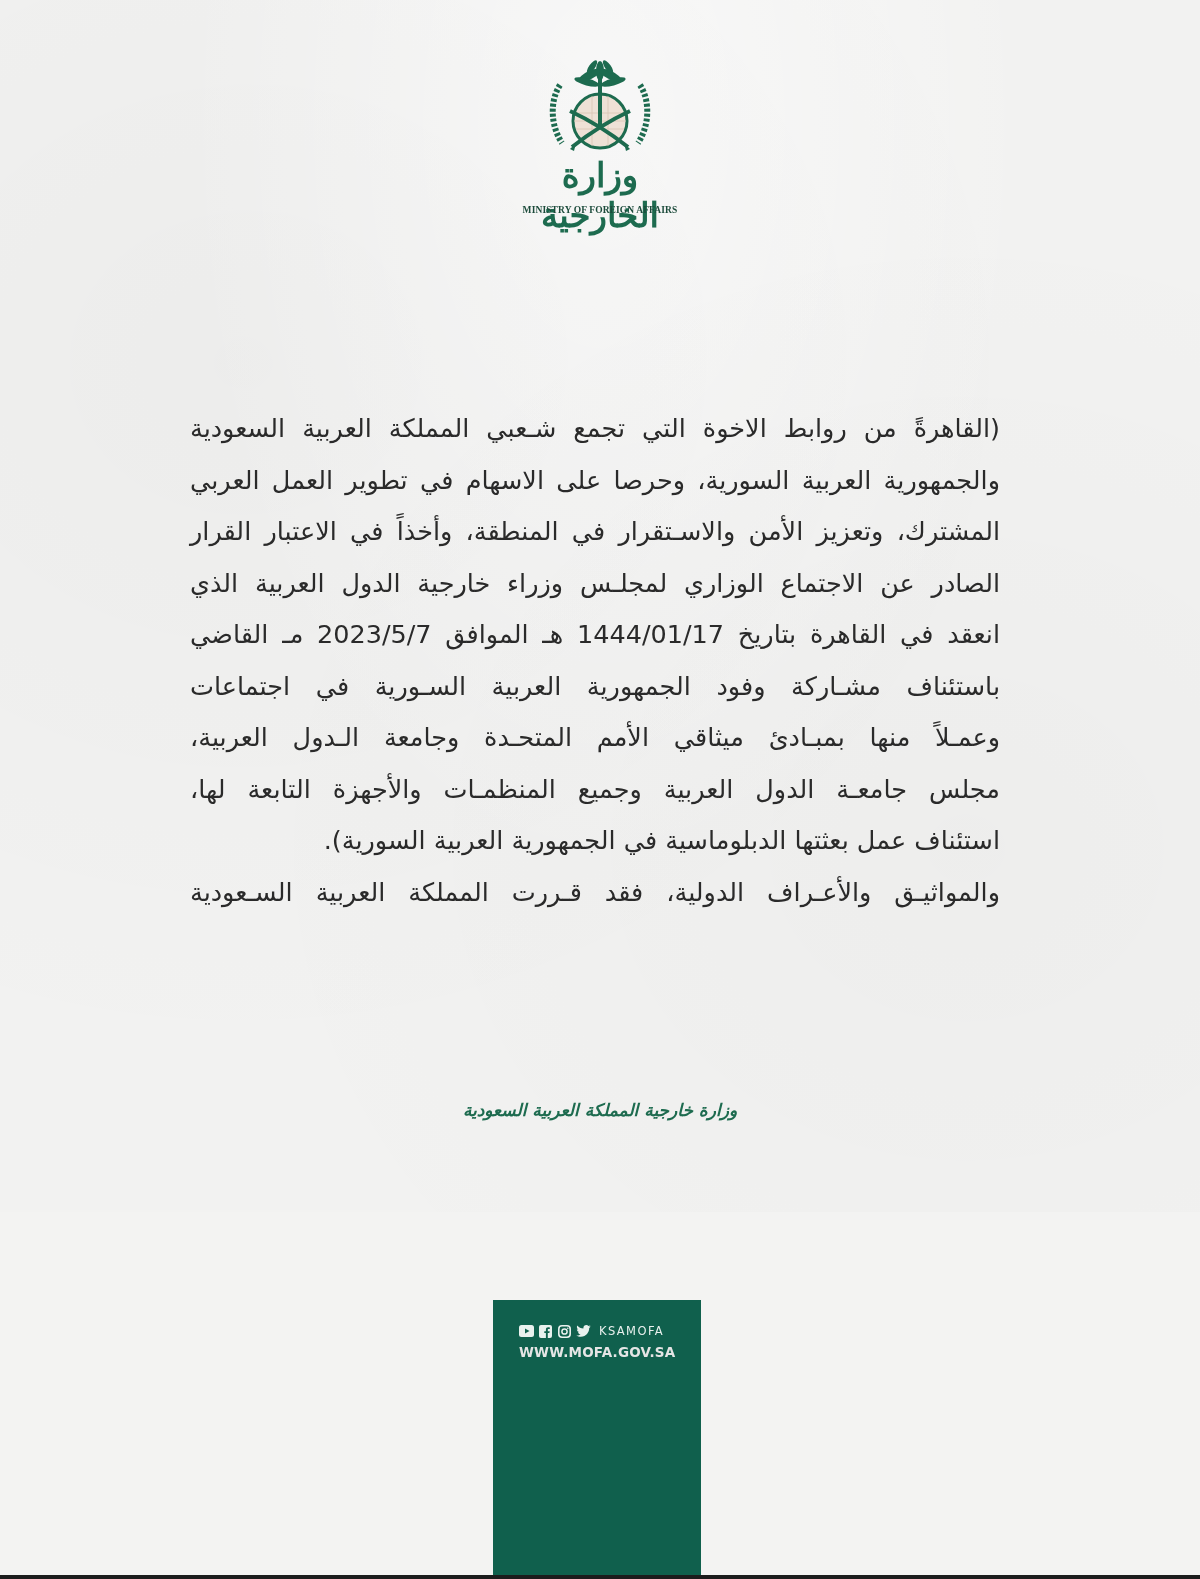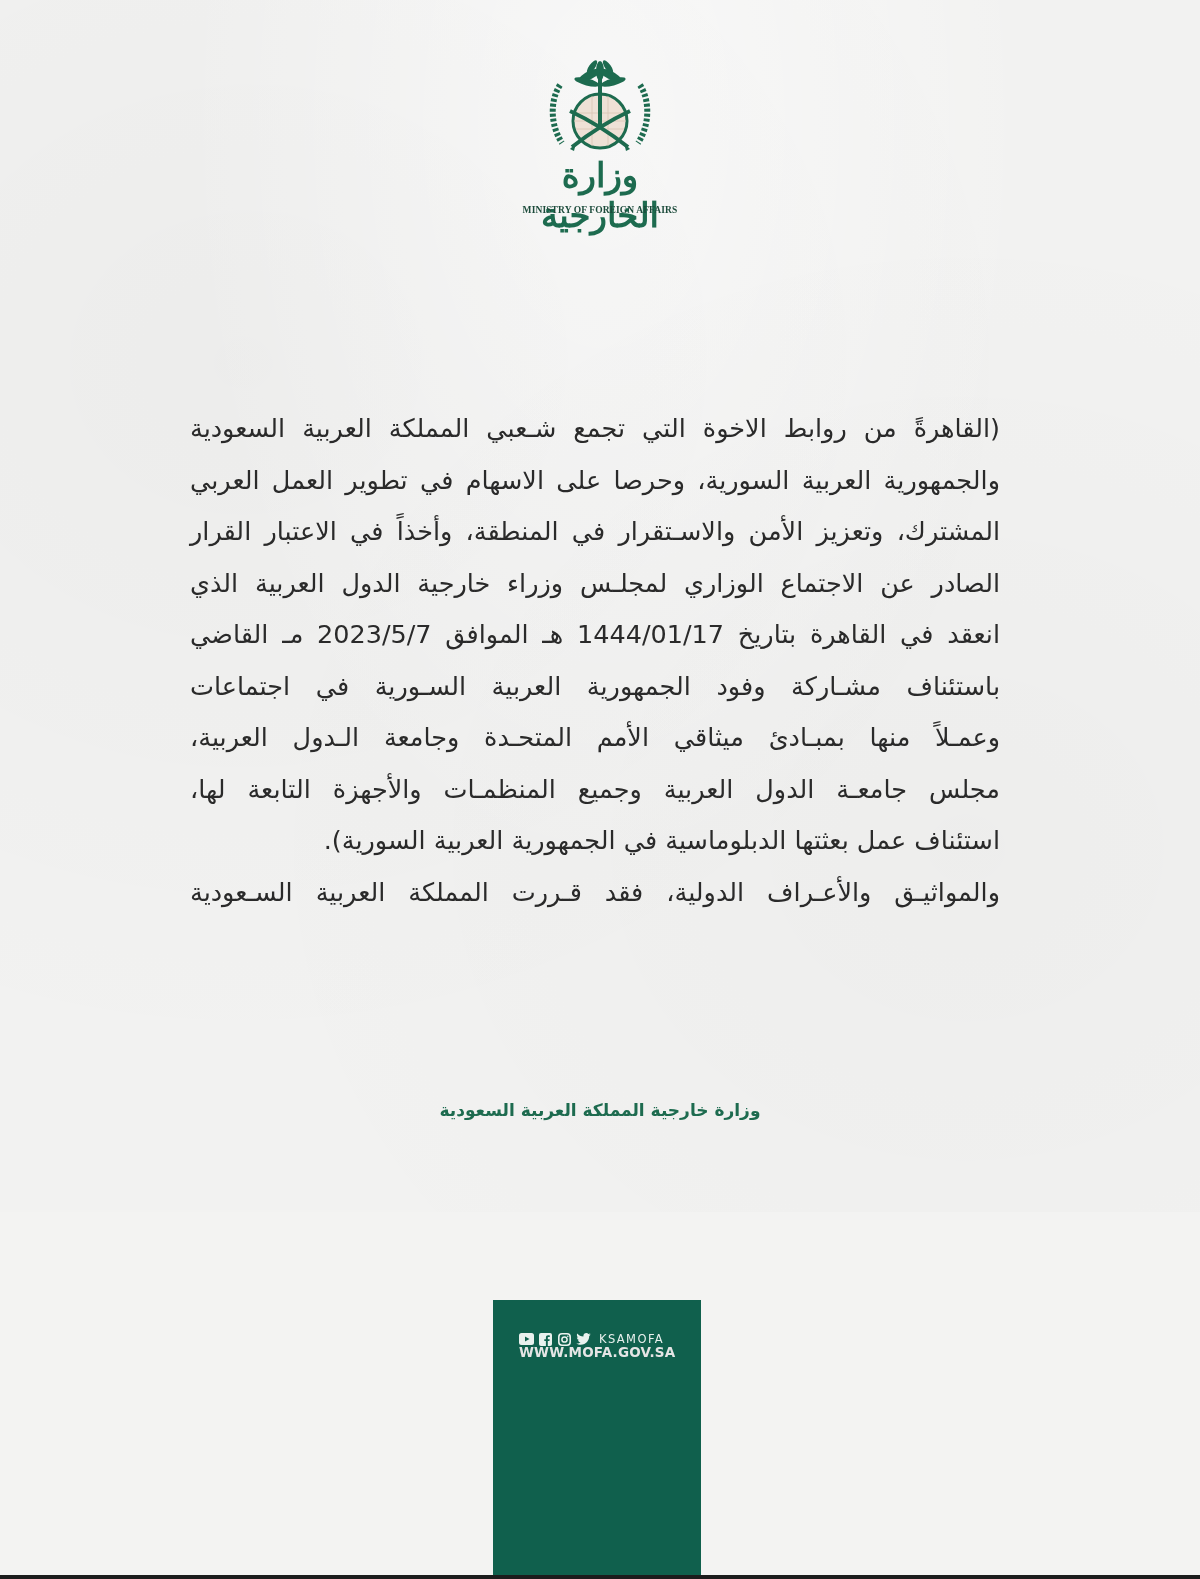--- a/index.html
+++ b/index.html
@@ -109,20 +109,21 @@
       width: 420px;
       text-align: center;
       direction: rtl;
       color: #1d6b4f;
       font-family: "DejaVu Sans", sans-serif;
       font-weight: bold;
     }
     .sig-org {
       font-size: 17px;
       line-height: 28px;
+      font-style: italic;
     }
     .sig-date {
       font-size: 16px;
       line-height: 26px;
     }
 
     
     .footer-block {
       position: absolute;
       left: 493px;
@@ -132,21 +133,20 @@
       background: #10604d;
     }
     .social-row {
       position: absolute;
       left: 26px;
       top: 24px;
       height: 14px;
       display: flex;
       align-items: center;
       gap: 4px;
-      margin-top: 8px;
     }
     .soc-icon {
       width: 15px;
       height: 13px;
       display: inline-flex;
       align-items: center;
       justify-content: center;
     }
     .handle {
       font-family: "DejaVu Sans", sans-serif;

